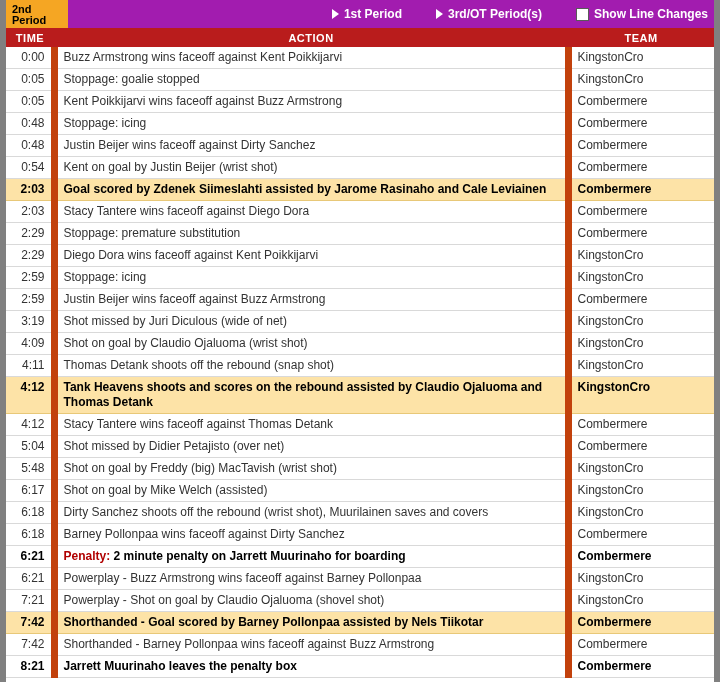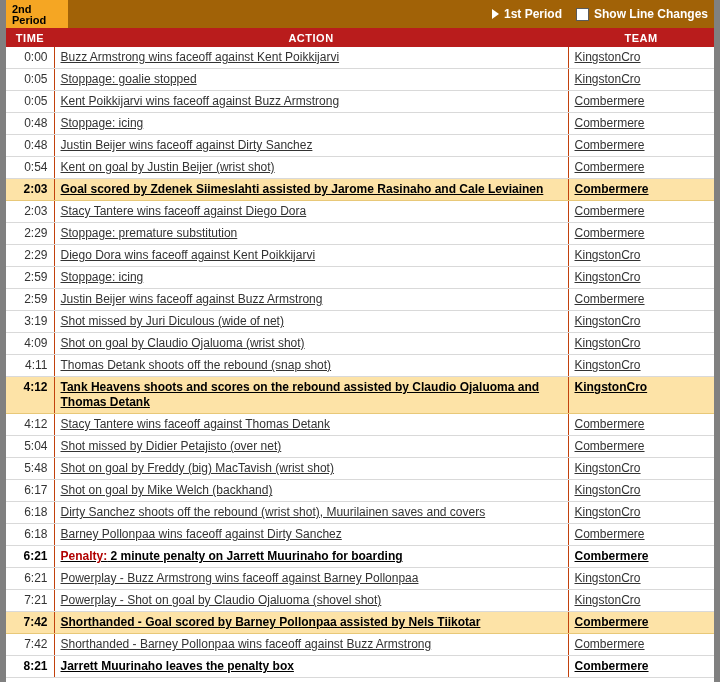--- a/index.html
+++ b/index.html
@@ -20,26 +20,27 @@
     box-sizing: border-box;
     background: #ffffff;
     border: 6px solid #808080;
     border-top-width: 0;
     border-bottom-width: 0;
     display: flex;
     flex-direction: column;
   }
   
   .periodbar {
-    background: #a16207;
+    background: #a21caf;
     color: #ffffff;
     height: 28px;
     display: flex;
     align-items: stretch;
     flex: 0 0 auto;
+    gap: 20px;
   }
   .period-current {
     background: #f5a623;
     color: #000000;
     font-weight: bold;
     font-size: 11px;
     line-height: 11px;
     padding: 2px 6px 0 6px;
     width: 62px;
     box-sizing: border-box;
@@ -140,39 +141,42 @@
     color: #000000;
     border-bottom: 1px solid #e8c878;
   }
   tr.highlight td.team { color: #000000; }
   tr.bold td {
     font-weight: bold;
     color: #000000;
   }
   tr.bold td .penalty-label { color: #b00000; }
   .sep-col {
-    border-left: 1px solid #c2410c;
-    text-decoration: underline;
+    border-left: 7px solid #c2410c;
   }
 </style>
 </head>
 <body>
 
 <div class="app">
 
   <div class="periodbar">
     <div class="period-current">
       <span>2nd</span>
       <span>Period</span>
     </div>
     <div class="periodbar-spacer"></div>
 
     <div class="period-link">
       <span class="tri"></span>
       <span>1st Period</span>
+    </div>
+    <div class="period-link">
+      <span class="tri"></span>
+      <span>3rd/OT Period(s)</span>
     </div>
 
     <div class="showlines">
       <span class="checkbox"></span>
       <span>Show Line Changes</span>
     </div>
   </div>
 
   <div class="tablewrap">
     <table class="plays">
@@ -274,21 +278,21 @@
             <td class="action sep-col">Shot missed by Didier Petajisto (over net)</td>
             <td class="team sep-col">Combermere</td>
           </tr>
           <tr>
             <td class="time">5:48</td>
             <td class="action sep-col">Shot on goal by Freddy (big) MacTavish (wrist shot)</td>
             <td class="team sep-col">KingstonCro</td>
           </tr>
           <tr>
             <td class="time">6:17</td>
-            <td class="action sep-col">Shot on goal by Mike Welch (backhand)</td>
+            <td class="action sep-col">Shot on goal by Mike Welch (assisted)</td>
             <td class="team sep-col">KingstonCro</td>
           </tr>
           <tr>
             <td class="time">6:18</td>
             <td class="action sep-col">Dirty Sanchez shoots off the rebound (wrist shot), Muurilainen saves and covers</td>
             <td class="team sep-col">KingstonCro</td>
           </tr>
           <tr>
             <td class="time">6:18</td>
             <td class="action sep-col">Barney Pollonpaa wins faceoff against Dirty Sanchez</td>

